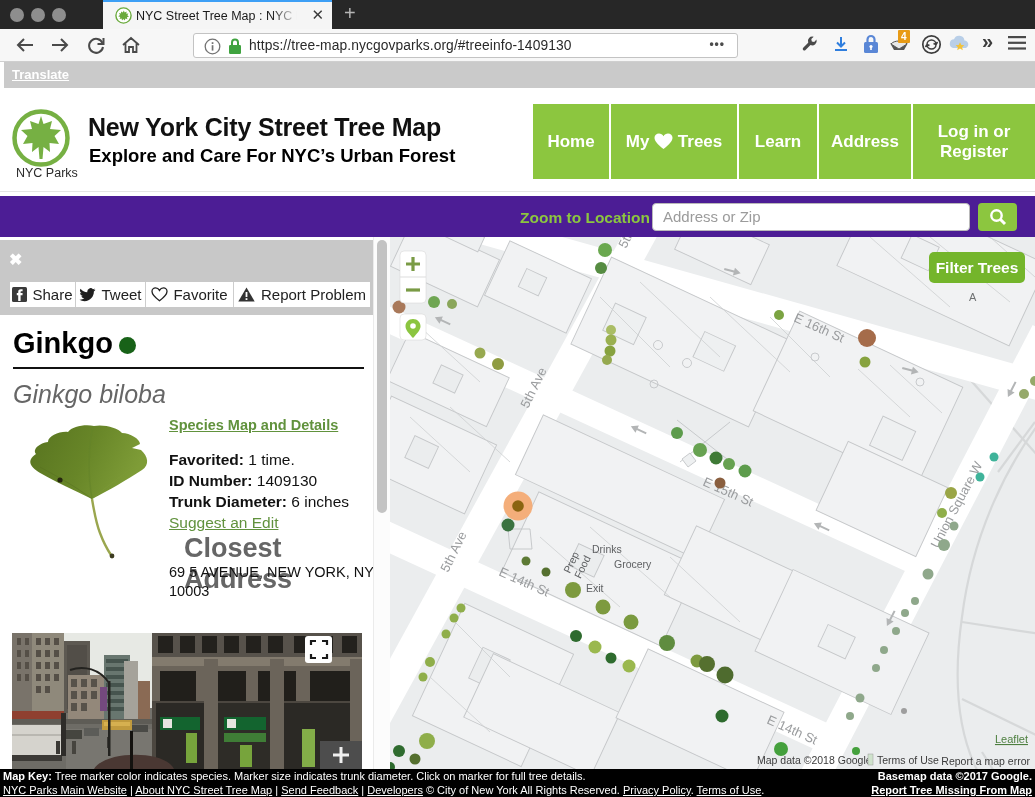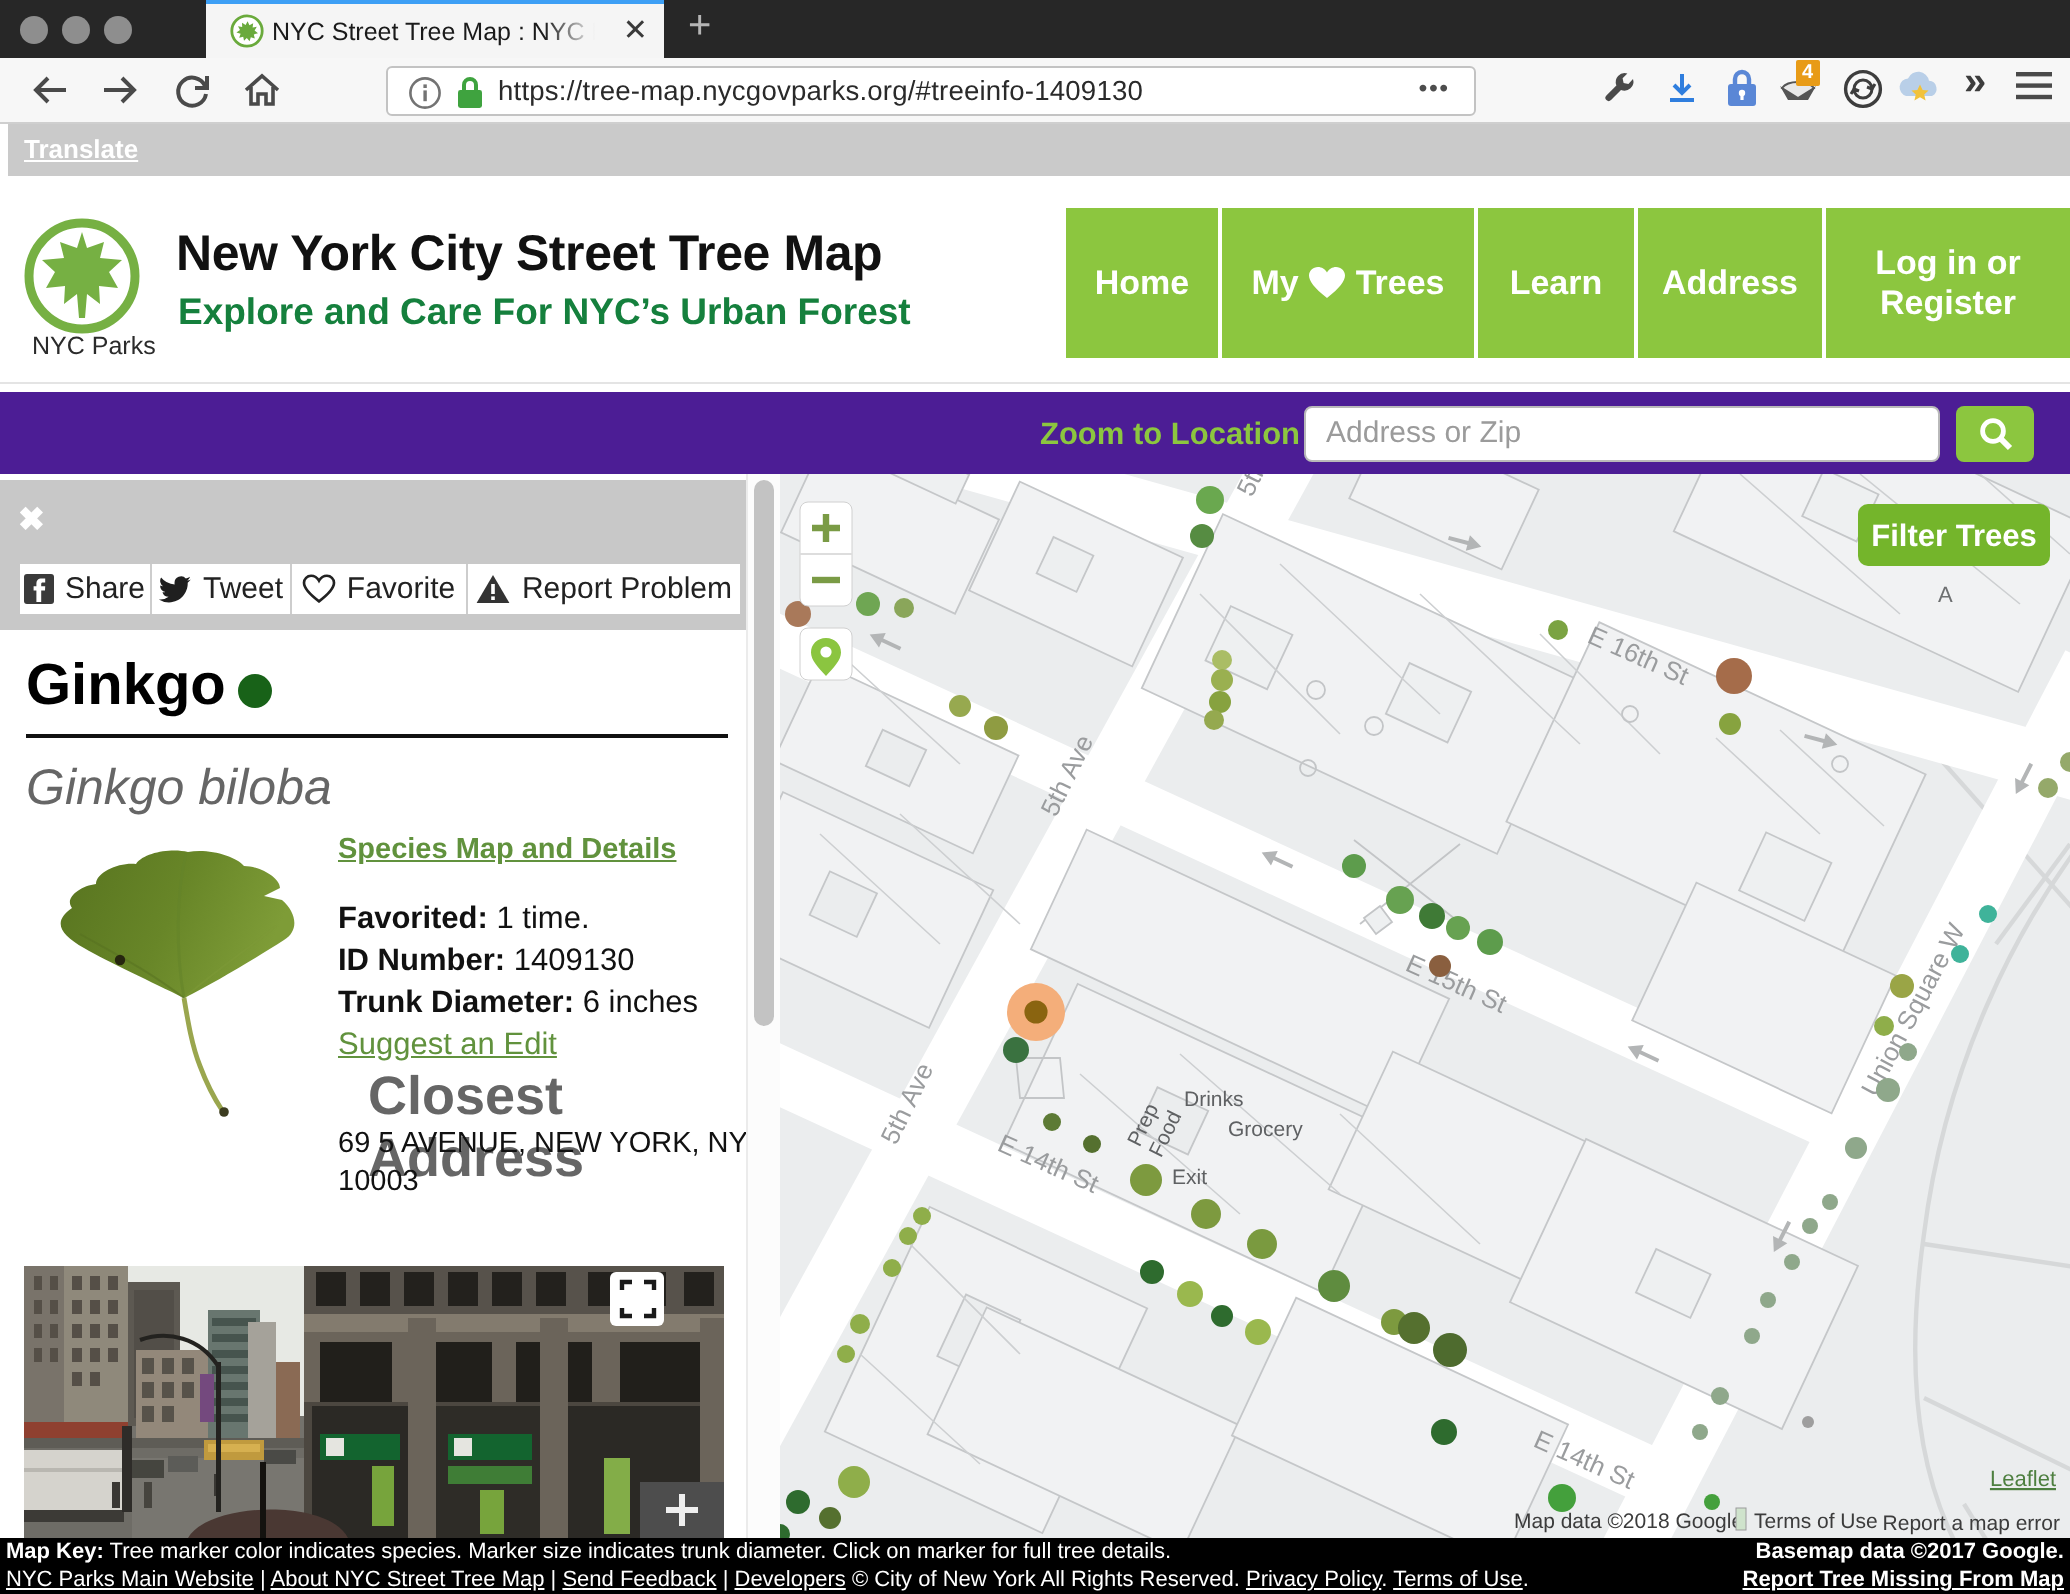--- a/index.html
+++ b/index.html
@@ -21,21 +21,21 @@
 #urltext { position:absolute; left:55px; top:4px; font-size:13.8px; color:#2a2a2a; letter-spacing:0.1px;}
 #urldots { position:absolute; right:12px; top:3px; color:#4d4d4d; font-size:12px; letter-spacing:1px; font-weight:bold;}
 #translate { position:absolute; left:4px; top:62px; width:1035px; height:26px; background:#cacaca; }
 #translate a { color:#fff; font-weight:bold; font-size:13px; text-decoration:underline; position:absolute; left:8px; top:5px; }
 
 
 #header { position:absolute; left:0; top:88px; width:1035px; height:104px; background:#fff; border-bottom:1px solid #e4e4e4; }
 #logo { position:absolute; left:12px; top:21px; }
 #logotext { position:absolute; left:16px; top:78px; font-size:12.5px; color:#2b2b2b; }
 #title { position:absolute; left:88px; top:25px; font-size:25px; font-weight:bold; color:#111; letter-spacing:-0.2px; }
-#subtitle { position:absolute; left:89px; top:57px; font-size:18.5px; font-weight:bold; color:#15803d; }
+#subtitle { position:absolute; left:89px; top:57px; font-size:18.5px; font-weight:bold; color:#000000; }
 #nav { position:absolute; left:533px; top:16px; height:75px; display:flex; }
 .navbtn { background:#8cc63f; color:#fff; font-weight:bold; font-size:17px; display:flex; align-items:center; justify-content:center; text-align:center; margin-right:2px; }
 #nav .last { margin-right:0; }
 
 
 #searchrow { position:absolute; left:0; top:196px; width:1035px; height:41px; background:#4c1d95; }
 #zoomloc { position:absolute; left:520px; top:13px; color:#8cc63f; font-weight:bold; font-size:15.5px; }
 #addrinput { position:absolute; left:652px; top:7px; width:318px; height:28px; border:1px solid #b9b9b9; border-radius:4px; background:#fff; color:#9b9b9b; font-size:15px; padding-left:10px; line-height:26px; }
 #searchbtn { position:absolute; left:978px; top:7px; width:39px; height:28px; background:#8cc63f; border-radius:4px; }
 

